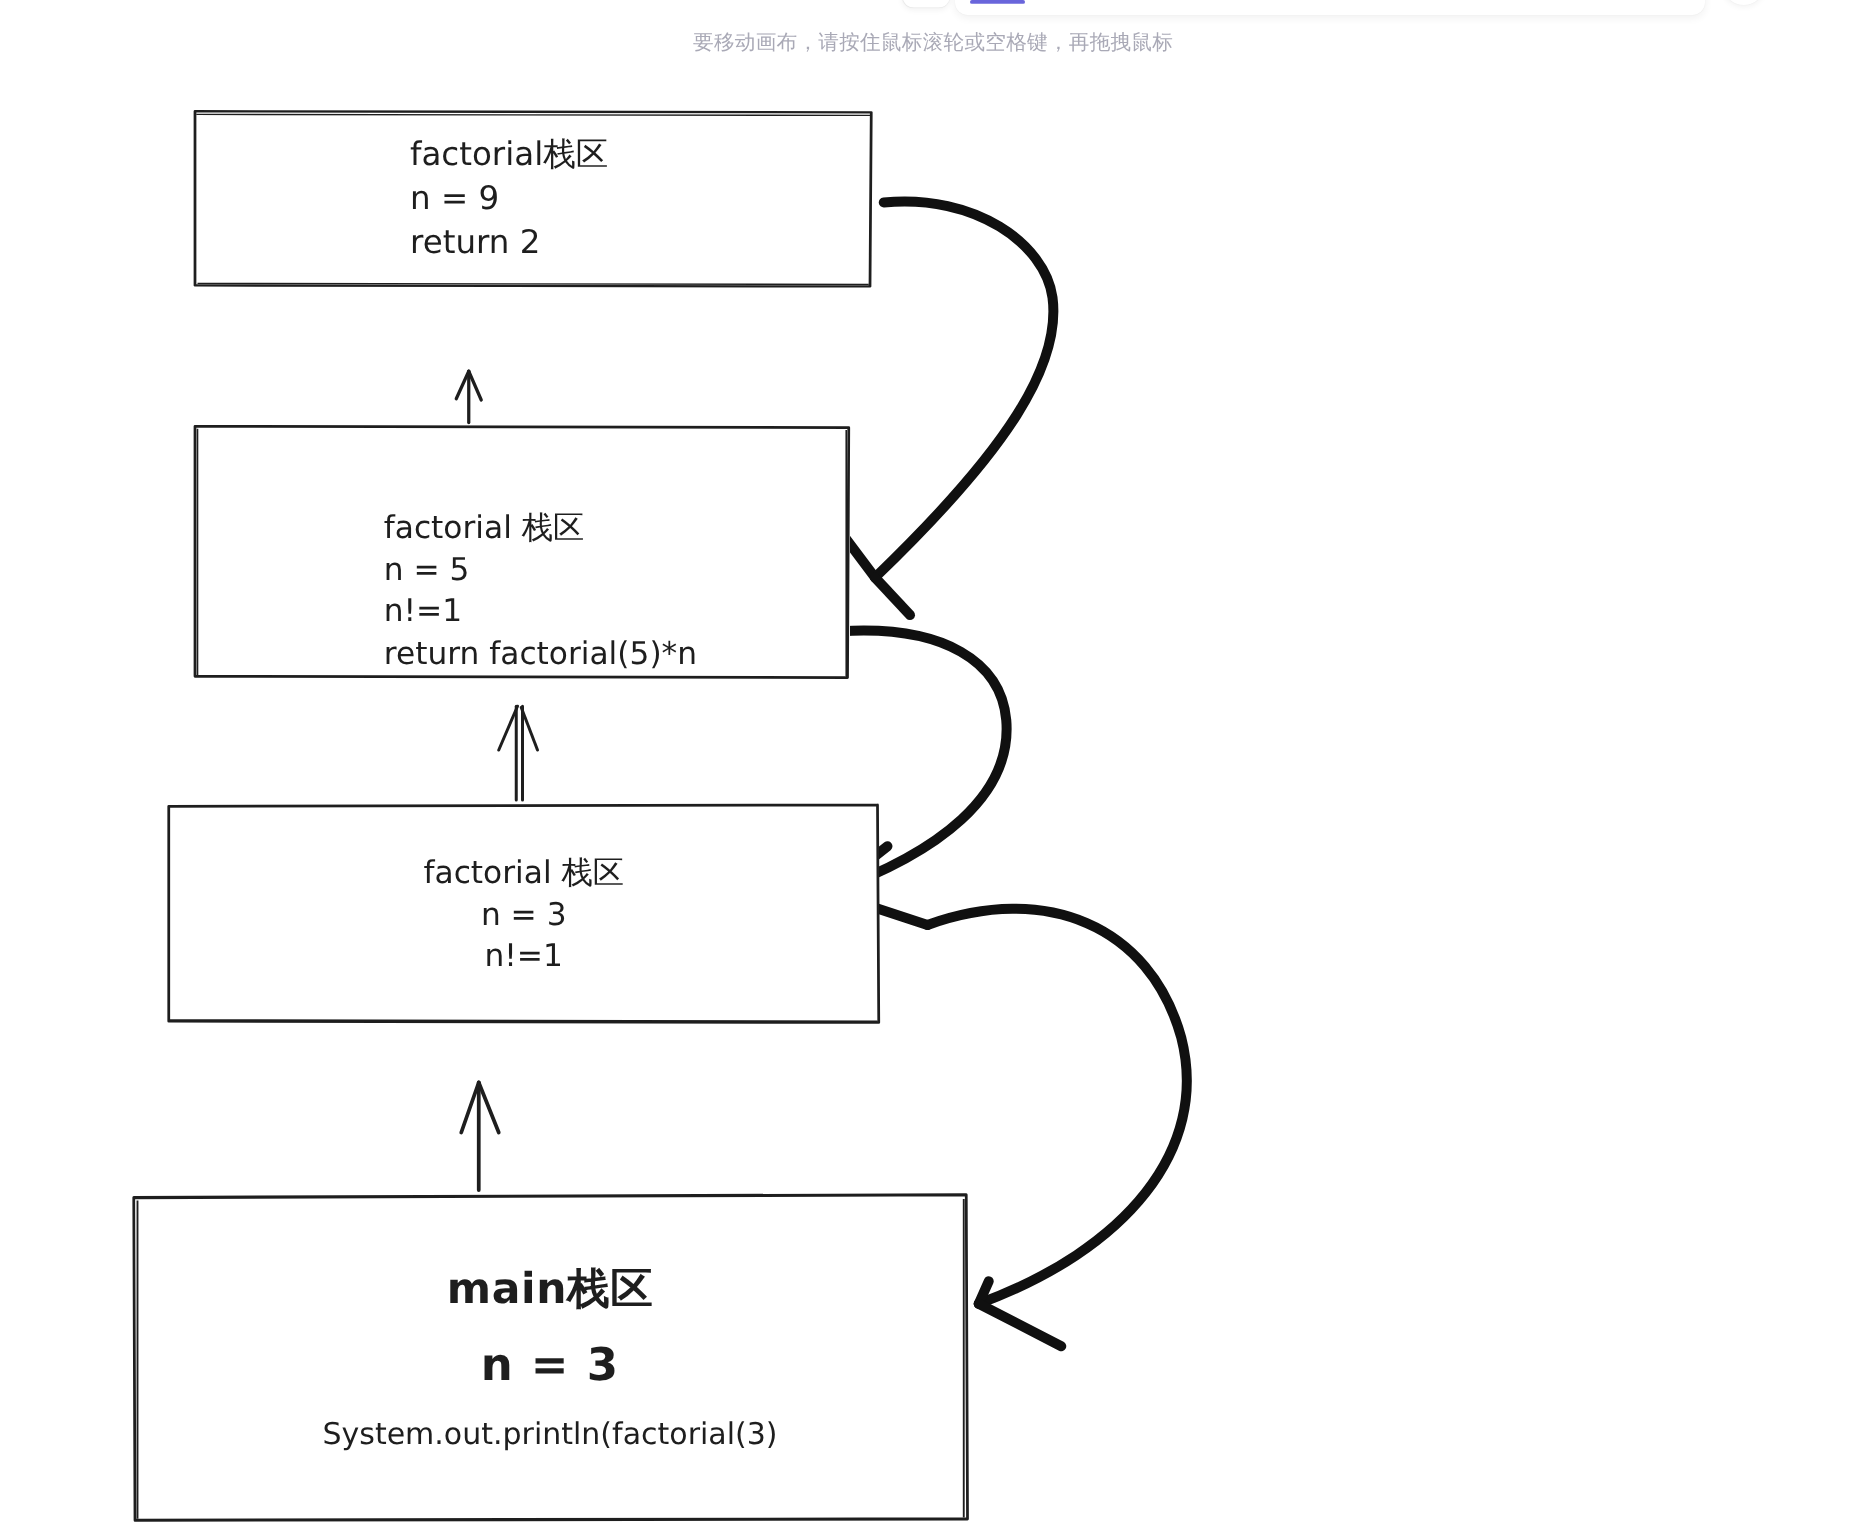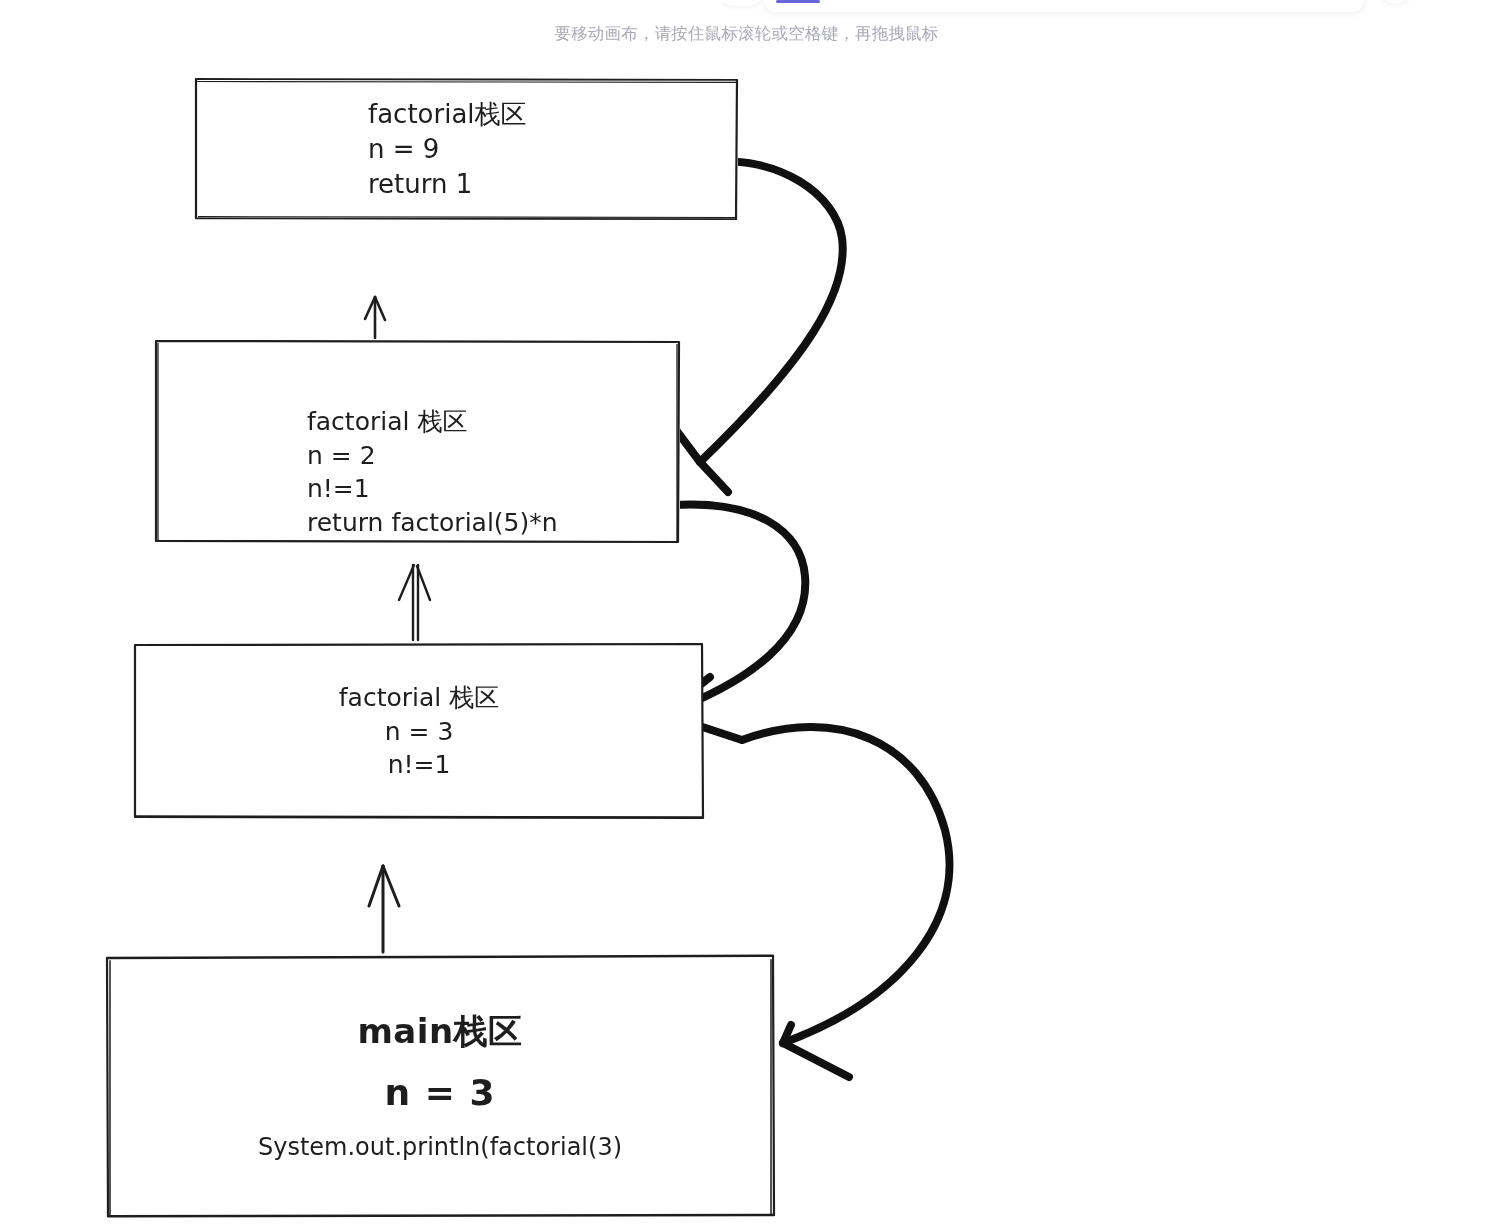--- a/index.html
+++ b/index.html
@@ -85,21 +85,21 @@
     inset: 0;
     display: flex;
     flex-direction: column;
     justify-content: center;
     color: #1e1e1e;
     font-family: "DejaVu Sans", "Liberation Sans", sans-serif;
   }
   .hbox-line { white-space: pre; line-height: 1.34; }
 
   
-  #box-factorial-1 { left: 155px; top: 80px; width: 543px; height: 139px; margin-left: 40px; }
+  #box-factorial-1 { left: 155px; top: 90px; width: 543px; height: 139px; }
   #box-factorial-1 .hbox-text { padding-left: 173px; align-items: flex-start; }
   #box-factorial-1 .hbox-line { font-size: 26px; }
 
   
   #box-factorial-2 { left: 155px; top: 341px; width: 525px; height: 202px; }
   #box-factorial-2 .hbox-text { padding-left: 152px; align-items: flex-start; justify-content: flex-end; padding-bottom: 4px;}
   #box-factorial-2 .hbox-line { font-size: 25px; }
 
   
   #box-factorial-3 { left: 135px; top: 645px; width: 568px; height: 173px; }
@@ -177,33 +177,33 @@
 
 <div class="hbox" id="box-factorial-1">
   <svg class="hbox-svg" viewBox="0 0 555 181" preserveAspectRatio="none">
     <path d="M7 6 L548 7 L547 174 L7 173 Z" fill="#ffffff" stroke="#1e1e1e" stroke-width="2.2" stroke-linejoin="round"></path>
     <path d="M8 9 L547 10" fill="none" stroke="#1e1e1e" stroke-width="1.3"></path>
     <path d="M9 171 L546 172" fill="none" stroke="#1e1e1e" stroke-width="1.3"></path>
   </svg>
   <div class="hbox-text">
     <div class="hbox-line">factorial栈区</div>
     <div class="hbox-line">n = 9</div>
-    <div class="hbox-line">return 1</div>
+    <div class="hbox-line">return 2</div>
   </div>
 </div>
 
 <div class="hbox" id="box-factorial-2">
   <svg class="hbox-svg" viewBox="0 0 537 214" preserveAspectRatio="none">
     <path d="M7 6 L530 7 L529 207 L7 206 Z" fill="#ffffff" stroke="#1e1e1e" stroke-width="2.2" stroke-linejoin="round"></path>
     <path d="M9 8 L9 206" fill="none" stroke="#1e1e1e" stroke-width="1.3"></path>
     <path d="M528 9 L528 206" fill="none" stroke="#1e1e1e" stroke-width="1.3"></path>
   </svg>
   <div class="hbox-text">
     <div class="hbox-line">factorial 栈区</div>
-    <div class="hbox-line">n = 2</div>
+    <div class="hbox-line">n = 5</div>
     <div class="hbox-line">n!=1</div>
     <div class="hbox-line">return factorial(5)*n</div>
   </div>
 </div>
 
 <div class="hbox" id="box-factorial-3">
   <svg class="hbox-svg" viewBox="0 0 580 185" preserveAspectRatio="none">
     <path d="M6 6 L573 5 L574 179 L6 178 Z" fill="#ffffff" stroke="#1e1e1e" stroke-width="2.2" stroke-linejoin="round"></path>
     <path d="M7 177 L573 178" fill="none" stroke="#1e1e1e" stroke-width="1.4"></path>
   </svg>

